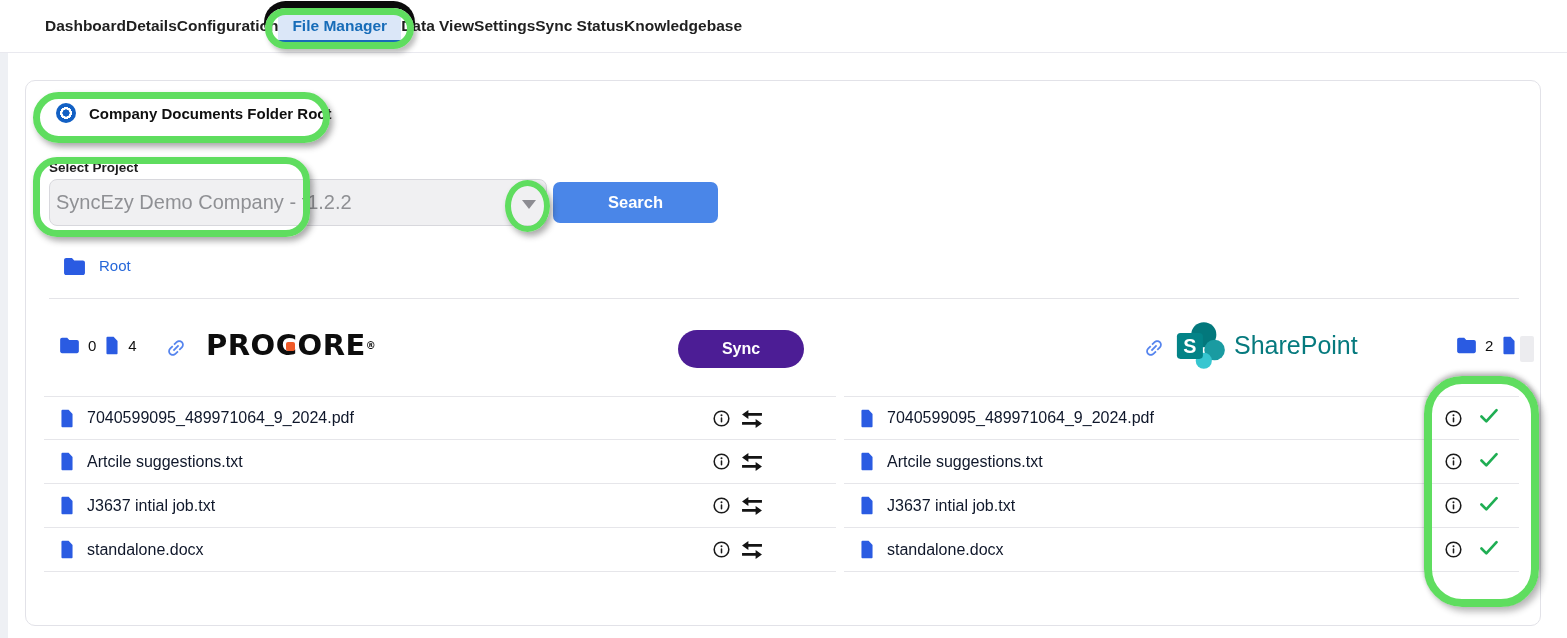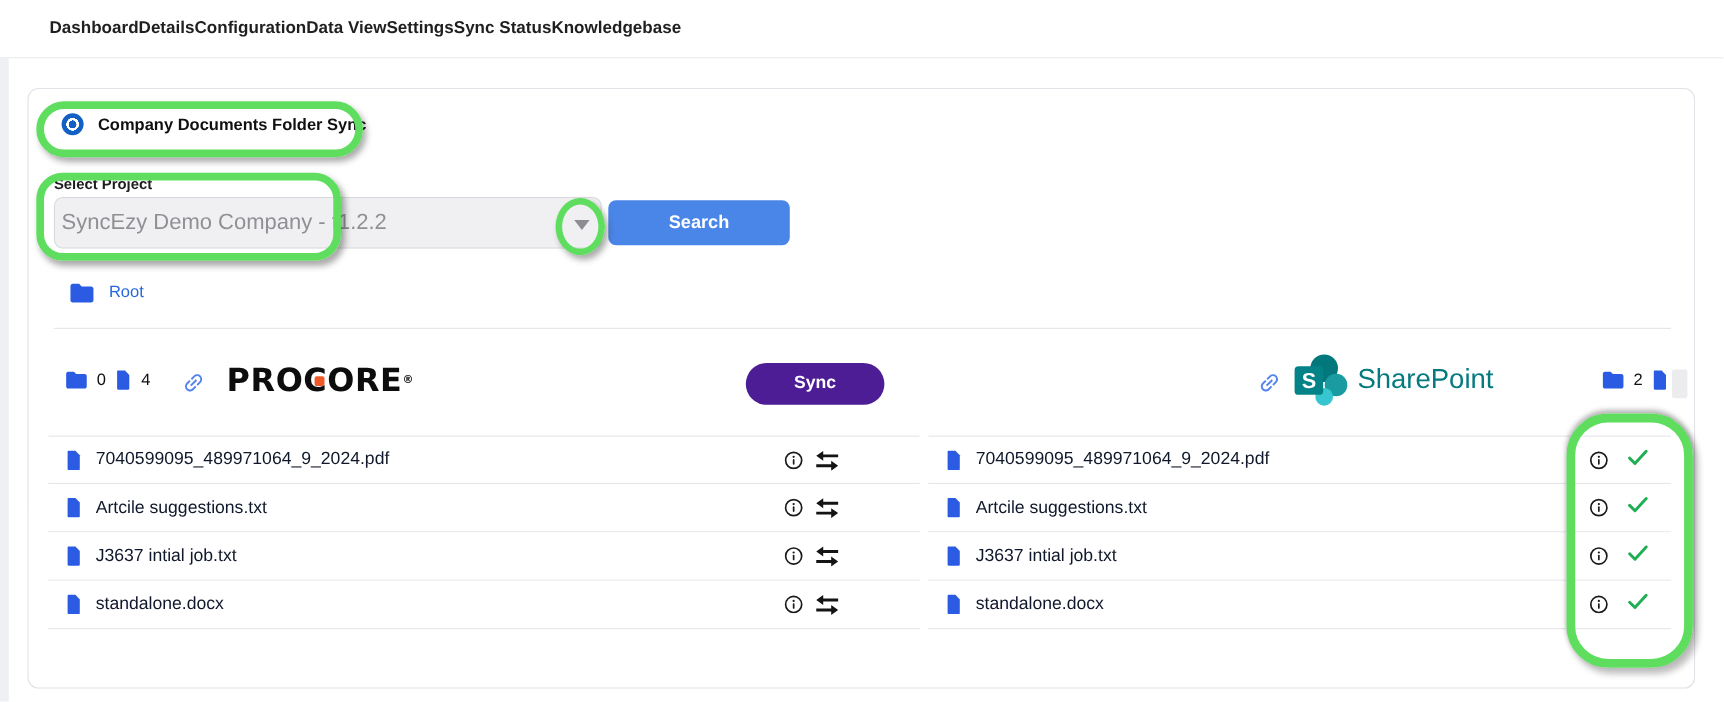--- a/index.html
+++ b/index.html
@@ -92,33 +92,37 @@
 </style>
 </head>
 <body>
 
 <div id="app">
 
   <div class="tabbar">
     <div class="tab">Dashboard</div>
     <div class="tab">Details</div>
     <div class="tab">Configuration</div>
+    <div class="tab active">
+      <span>File Manager</span>
+      <span class="tab-ring"></span>
+    </div>
     <div class="tab">Data View</div>
     <div class="tab">Settings</div>
     <div class="tab">Sync Status</div>
     <div class="tab">Knowledgebase</div>
   </div>
 
   <div class="edge"></div>
 
   <div class="card">
 
     <div class="radio-row">
       <span class="radio"></span>
-      <span class="radio-label">Company Documents Folder Sync</span>
+      <span class="radio-label">Company Documents Folder Root</span>
     </div>
 
     <div class="sel-label">Select Project</div>
     <div class="sel-box">
       <span>SyncEzy Demo Company - f1.2.2</span>
     </div>
     <div class="sel-arrow"></div>
     <button class="search-btn">Search</button>
 
     <div class="root-row">

